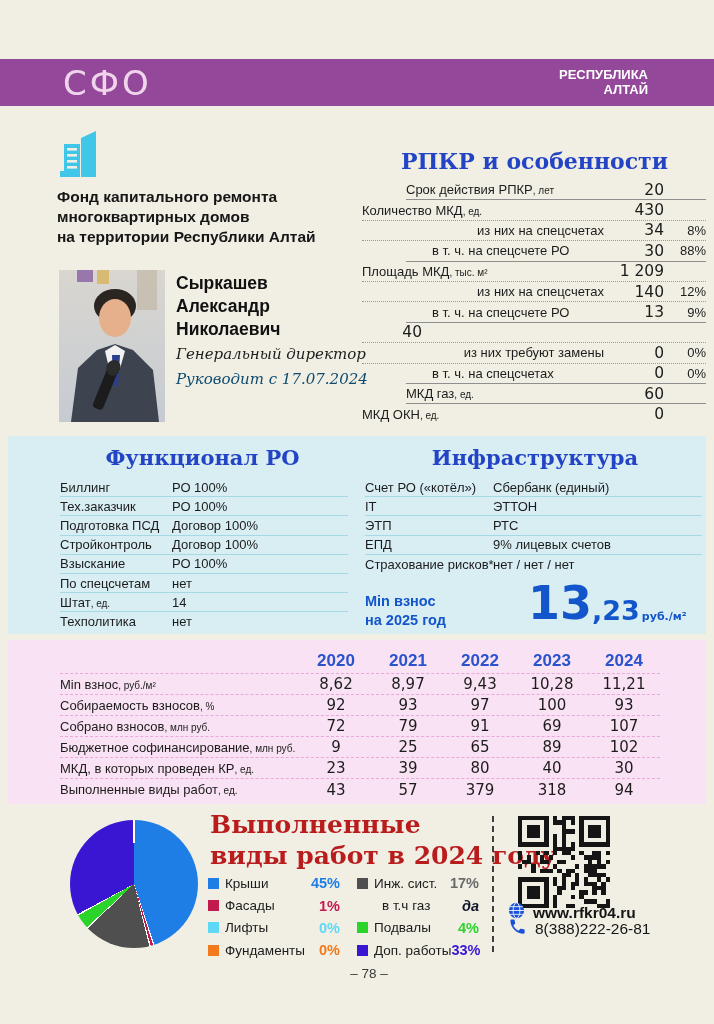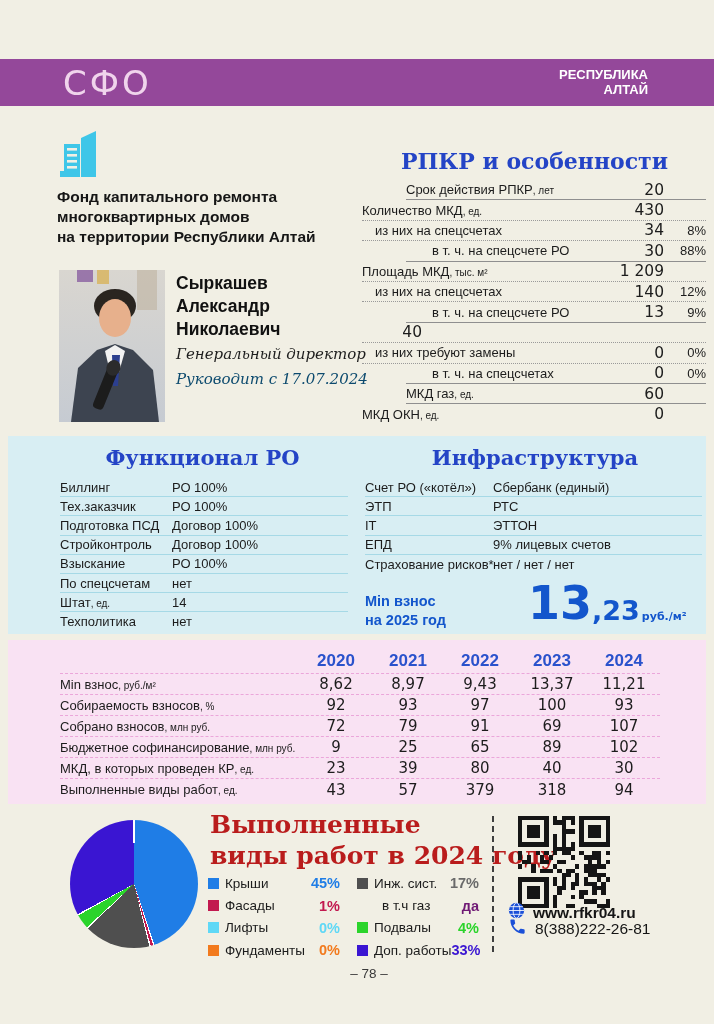--- a/index.html
+++ b/index.html
@@ -18,21 +18,21 @@
   .fund-name { position:absolute; left:57px; top:187px; font-size:15.5px; font-weight:bold; color:#161616; line-height:1.3; }
 
   
   .rpkr-title { position:absolute; left:362px; top:148px; width:345px; text-align:center;
     font-family:"DejaVu Serif", serif; font-weight:bold; font-size:22px; color:#2444c6; }
   .rpkr-table { position:absolute; left:362px; top:180px; width:344px; }
   .rpkr-row { display:flex; align-items:center; height:20.4px; }
   .rpkr-row[data-sep="solid"]  { border-bottom:1px solid #8f8f8f;margin-left:44px; }
   .rpkr-row[data-sep="dotted"] { border-bottom:1px dotted #9a9a9a; }
   .rpkr-label { flex:1; font-size:13px; color:#1c1c1c; white-space:nowrap; }
-  .rpkr-label[data-indent="1"] { padding-left:13px; }
+  .rpkr-label[data-indent="1"] { padding-left:13px;text-align:right; }
   .rpkr-label[data-indent="2"] { padding-left:26px; }
   .unit { font-size:10px; color:#1c1c1c; }
   .rpkr-value { width:60px; text-align:right; font-size:15.5px; color:#1c1c1c; font-family:"DejaVu Sans", sans-serif; }
   .rpkr-pct { width:42px; text-align:right; font-size:13px; color:#1c1c1c; }
 
   
   .photo { position:absolute; left:59px; top:270px; width:106px; height:152px; }
   .dir-name { position:absolute; left:176px; top:272px; font-size:17.5px; font-weight:bold; color:#111; line-height:1.32; }
   .dir-pos  { position:absolute; left:176px; top:345px; font-family:"DejaVu Serif", serif; font-style:italic; font-size:15px; color:#1d1d1d; }
   .dir-since{ position:absolute; left:176px; top:370px; font-family:"DejaVu Serif", serif; font-style:italic; font-size:15px; color:#0c4a6e; }
@@ -272,27 +272,27 @@
     </div>
   <div class="infra-title">Инфраструктура</div>
   <div class="infra-table">
 
       <div class="kv-row">
         <span class="kv-label">Счет РО («котёл»)</span>
         <span class="kv-value">Сбербанк (единый)</span>
       </div>
 
       <div class="kv-row">
+        <span class="kv-label">IT</span>
+        <span class="kv-value">ЭТТОН</span>
+      </div>
+
+      <div class="kv-row">
         <span class="kv-label">ЭТП</span>
         <span class="kv-value">РТС</span>
-      </div>
-
-      <div class="kv-row">
-        <span class="kv-label">IT</span>
-        <span class="kv-value">ЭТТОН</span>
       </div>
 
       <div class="kv-row">
         <span class="kv-label">ЕПД</span>
         <span class="kv-value">9% лицевых счетов</span>
       </div>
 
       <div class="kv-row">
         <span class="kv-label">Страхование рисков*</span>
         <span class="kv-value">нет / нет / нет</span>
@@ -319,21 +319,21 @@
         <span class="col">2023</span>
         <span class="col">2024</span>
       </div>
     <div>
 
         <div class="yt-row">
           <span class="yt-label"><span>Min взнос</span><span class="unit">, руб./м²</span></span>
           <span class="yt-val">8,62</span>
           <span class="yt-val">8,97</span>
           <span class="yt-val">9,43</span>
-          <span class="yt-val">13,37</span>
+          <span class="yt-val">10,28</span>
           <span class="yt-val">11,21</span>
         </div>
 
         <div class="yt-row">
           <span class="yt-label"><span>Собираемость взносов</span><span class="unit">, %</span></span>
           <span class="yt-val">92</span>
           <span class="yt-val">93</span>
           <span class="yt-val">97</span>
           <span class="yt-val">100</span>
           <span class="yt-val">93</span>
@@ -412,21 +412,21 @@
 
       <div class="leg-item">
         <span class="swatch" style="background-color: rgb(79, 79, 79);"></span>
         <span class="leg-label" data-indent="0">Инж. сист.</span>
         <span class="leg-value" style="color: rgb(106, 106, 106);">17%</span>
       </div>
 
       <div class="leg-item">
         <span class="swatch" style="background-color: transparent;"></span>
         <span class="leg-label" data-indent="1">в т.ч газ</span>
-        <span class="leg-value" style="color: #701a75;">да</span>
+        <span class="leg-value" style="color: #0f172a; font-style: italic;">да</span>
       </div>
 
       <div class="leg-item">
         <span class="swatch" style="background-color: rgb(43, 212, 43);"></span>
         <span class="leg-label" data-indent="0">Подвалы</span>
         <span class="leg-value" style="color: rgb(43, 212, 43);">4%</span>
       </div>
 
       <div class="leg-item">
         <span class="swatch" style="background-color: rgb(58, 21, 210);"></span>

